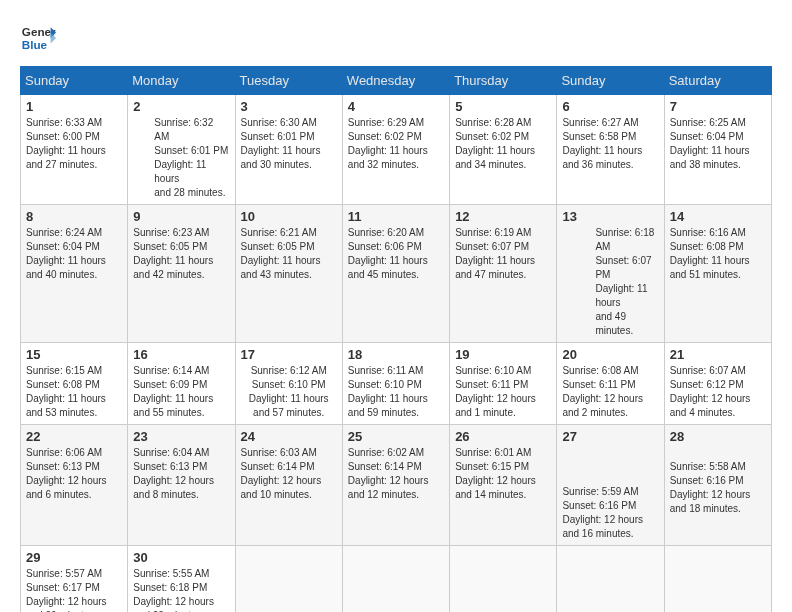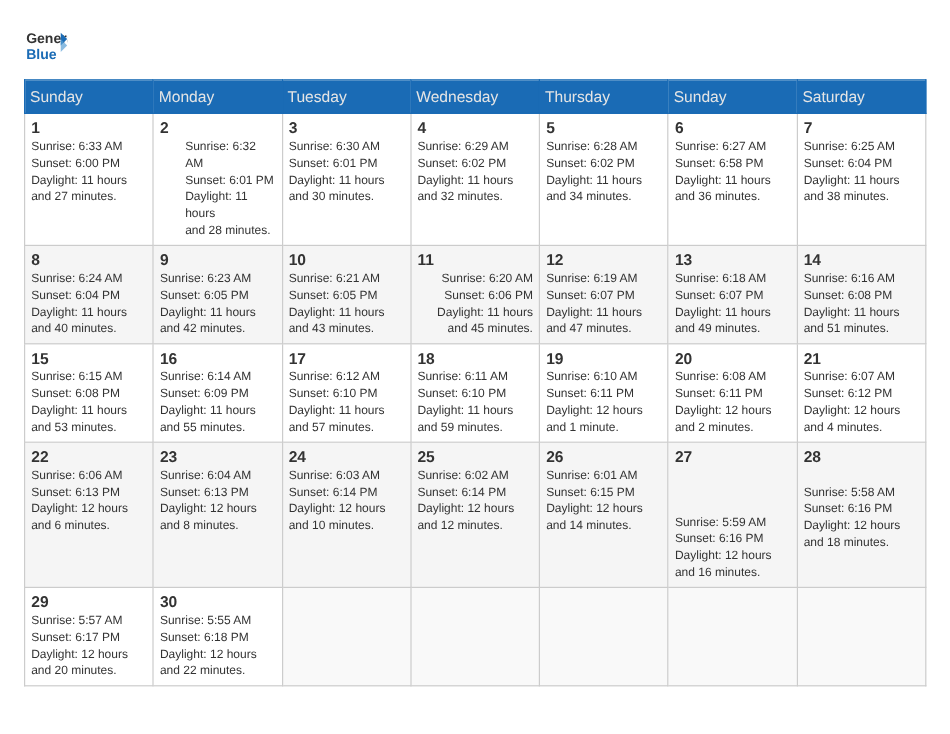--- a/index.html
+++ b/index.html
@@ -179,35 +179,35 @@
         </td>
         <td>
           <span class="day-num">10</span>
           <div class="day-info" style="white-space: pre-wrap;">Sunrise: 6:21 AM
 Sunset: 6:05 PM
 Daylight: 11 hours
 and 43 minutes.</div>
         </td>
         <td>
           <span class="day-num">11</span>
-          <div class="day-info" style="white-space: pre-wrap; text-align: right;">Sunrise: 6:20 AM
+          <div class="day-info" style="white-space: pre-wrap;">Sunrise: 6:20 AM
 Sunset: 6:06 PM
 Daylight: 11 hours
 and 45 minutes.</div>
         </td>
         <td>
           <span class="day-num">12</span>
           <div class="day-info" style="white-space: pre-wrap;">Sunrise: 6:19 AM
 Sunset: 6:07 PM
 Daylight: 11 hours
 and 47 minutes.</div>
         </td>
         <td>
           <span class="day-num">13</span>
-          <div class="day-info" style="white-space: pre-wrap;">Sunrise: 6:18 AM
+          <div class="day-info" style="white-space: pre-wrap; margin-left: 33px;">Sunrise: 6:18 AM
 Sunset: 6:07 PM
 Daylight: 11 hours
 and 49 minutes.</div>
         </td>
         <td>
           <span class="day-num">14</span>
           <div class="day-info" style="white-space: pre-wrap;">Sunrise: 6:16 AM
 Sunset: 6:08 PM
 Daylight: 11 hours
 and 51 minutes.</div>
@@ -223,21 +223,21 @@
         </td>
         <td>
           <span class="day-num">16</span>
           <div class="day-info" style="white-space: pre-wrap;">Sunrise: 6:14 AM
 Sunset: 6:09 PM
 Daylight: 11 hours
 and 55 minutes.</div>
         </td>
         <td>
           <span class="day-num">17</span>
-          <div class="day-info" style="white-space: pre-wrap;">Sunrise: 6:12 AM
+          <div class="day-info" style="white-space: pre-wrap; text-align: center;">Sunrise: 6:12 AM
 Sunset: 6:10 PM
 Daylight: 11 hours
 and 57 minutes.</div>
         </td>
         <td>
           <span class="day-num">18</span>
           <div class="day-info" style="white-space: pre-wrap;">Sunrise: 6:11 AM
 Sunset: 6:10 PM
 Daylight: 11 hours
 and 59 minutes.</div>

